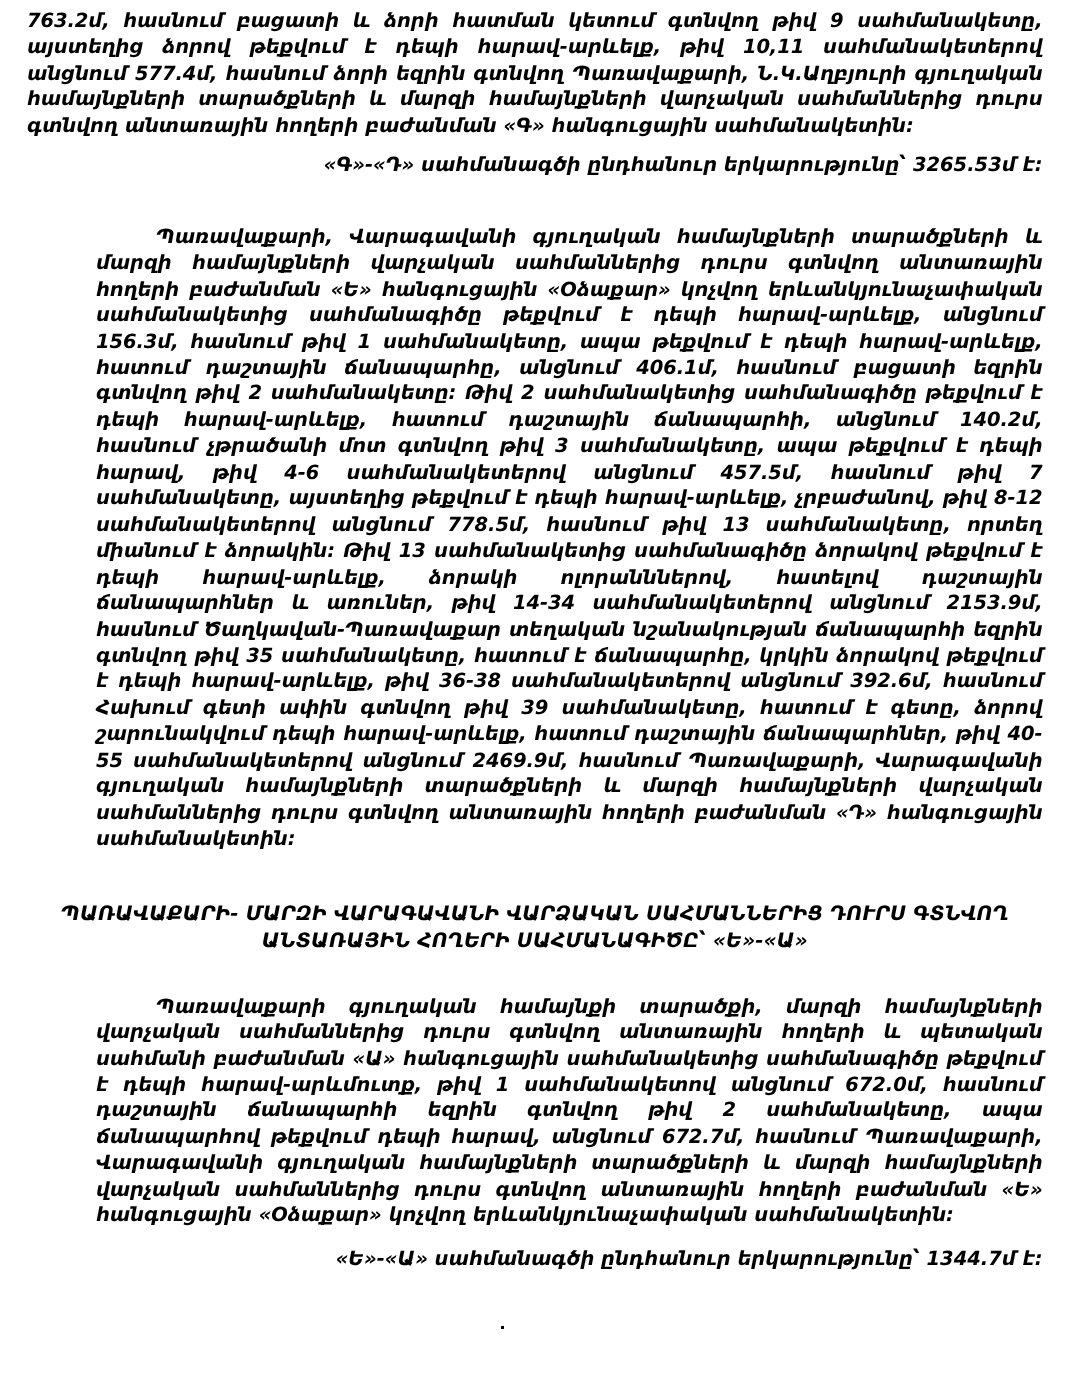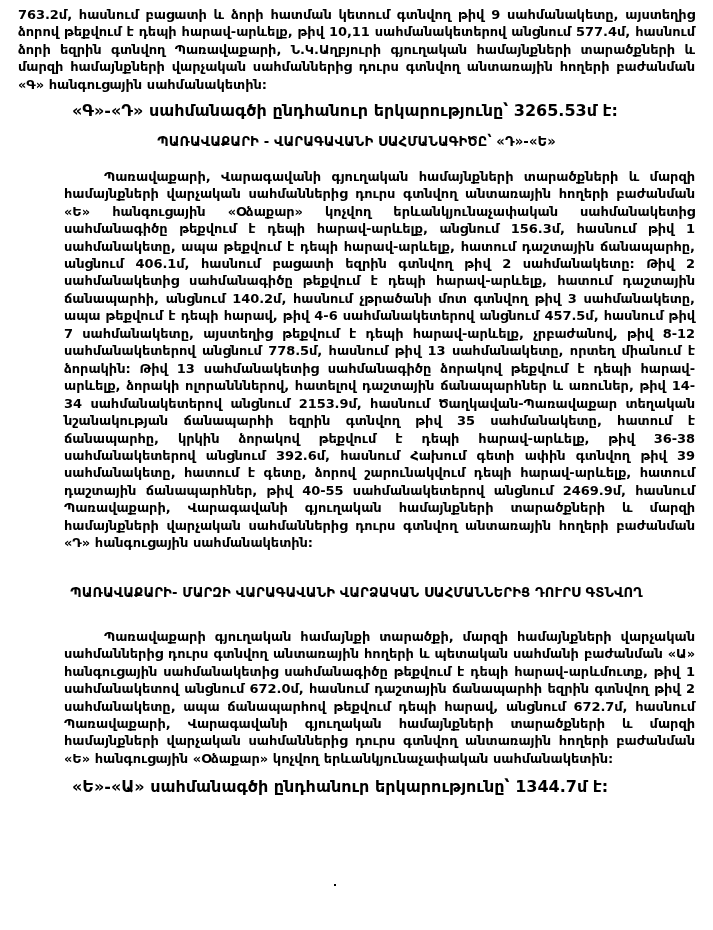--- a/index.html
+++ b/index.html
@@ -14,45 +14,46 @@
     font-family: "DejaVu Sans", "Liberation Sans", sans-serif;
     color: #000000;
     overflow: hidden;
   }
   .page {
     width: 713px;
     height: 822px;
     box-sizing: border-box;
     padding: 6px 18px 0 18px;
     position: relative;
+    font-style: italic;
   }
   .para {
     text-align: justify;
     text-justify: inter-word;
     font-size: 13.0px;
     line-height: 17.45px;
     letter-spacing: -0.05px;
     word-spacing: 0.2px;
     margin: 0;
     font-weight: 600;
   }
   .para.indent {
     text-indent: 40px;
     margin-left: 46px;
   }
   .para.nofirst {
     text-indent: 0;
   }
   .result-line {
-    font-size: 16px;
+    font-size: 13.0px;
     line-height: 17.45px;
     font-weight: 600;
     margin: 0;
     padding-left: 54px;
-    text-align: left;
+    text-align: right;
     white-space: nowrap;
   }
   .heading {
     text-align: center;
     font-size: 13.2px;
     line-height: 18px;
     font-weight: 700;
     margin: 0;
     letter-spacing: 0.1px;
   }
@@ -77,32 +78,32 @@
 <div class="page">
 
   <p class="para nofirst">763.2մ, հասնում բացատի և ձորի հատման կետում գտնվող թիվ 9 սահմանակետը, այստեղից ձորով թեքվում է դեպի հարավ-արևելք, թիվ 10,11 սահմանակետերով անցնում 577.4մ, հասնում ձորի եզրին գտնվող  Պառավաքարի, Ն.Կ.Աղբյուրի գյուղական համայնքների տարածքների և մարզի համայնքների վարչական սահմաններից դուրս գտնվող անտառային հողերի բաժանման «Գ» հանգուցային սահմանակետին:</p>
 
   <div class="sp-1"></div>
 
   <p class="result-line">«Գ»-«Դ» սահմանագծի ընդհանուր երկարությունը՝  3265.53մ է:</p>
 
   <div class="sp-2"></div>
 
-  <h2 class="heading">ՊԱՌԱՎԱՔԱՐԻ - ՎԱՐԱԳԱՎԱՆԻ  ՍԱՀՄԱՆԱԳԻԾԸ՝ «Դ»-«Ե»</h2>
 
   <div class="sp-3"></div>
 
   <p class="para indent">Պառավաքարի,  Վարագավանի գյուղական համայնքների տարածքների և մարզի համայնքների վարչական սահմաններից դուրս գտնվող  անտառային հողերի բաժանման «Ե»  հանգուցային «Օձաքար» կոչվող երևանկյունաչափական  սահմանակետից սահմանագիծը թեքվում է դեպի հարավ-արևելք, անցնում 156.3մ, հասնում թիվ 1 սահմանակետը, ապա թեքվում է դեպի հարավ-արևելք, հատում դաշտային ճանապարհը, անցնում 406.1մ, հասնում բացատի եզրին գտնվող թիվ 2 սահմանակետը: Թիվ 2 սահմանակետից սահմանագիծը թեքվում է դեպի հարավ-արևելք, հատում դաշտային ճանապարհի, անցնում 140.2մ, հասնում չթրածանի մոտ գտնվող թիվ 3 սահմանակետը, ապա թեքվում է դեպի հարավ, թիվ 4-6 սահմանակետերով անցնում 457.5մ, հասնում թիվ 7 սահմանակետը, այստեղից թեքվում է դեպի հարավ-արևելք, չրբաժանով, թիվ 8-12 սահմանակետերով անցնում 778.5մ, հասնում թիվ 13 սահմանակետը, որտեղ միանում է ձորակին: Թիվ 13 սահմանակետից սահմանագիծը ձորակով թեքվում է դեպի հարավ-արևելք, ձորակի ոլորանններով, հատելով դաշտային ճանապարհներ և առուներ, թիվ 14-34 սահմանակետերով անցնում 2153.9մ, հասնում Ծաղկավան-Պառավաքար տեղական նշանակության ճանապարհի եզրին գտնվող  թիվ 35 սահմանակետը, հատում է ճանապարհը, կրկին ձորակով  թեքվում է դեպի հարավ-արևելք, թիվ 36-38 սահմանակետերով անցնում 392.6մ, հասնում Հախում գետի ափին գտնվող թիվ 39 սահմանակետը, հատում է գետը, ձորով շարունակվում դեպի հարավ-արևելք, հատում դաշտային ճանապարհներ, թիվ 40-55 սահմանակետերով անցնում 2469.9մ, հասնում Պառավաքարի, Վարագավանի գյուղական համայնքների տարածքների և  մարզի համայնքների վարչական սահմաններից դուրս գտնվող անտառային հողերի բաժանման «Դ» հանգուցային սահմանակետին:</p>
 
   <div class="sp-6"></div>
 
 
   <div class="sp-4"></div>
 
   <h2 class="heading">ՊԱՌԱՎԱՔԱՐԻ- ՄԱՐԶԻ ՎԱՐԱԳԱՎԱՆԻ ՎԱՐՁԱԿԱՆ ՍԱՀՄԱՆՆԵՐԻՑ ԴՈՒՐՍ ԳՏՆՎՈՂ</h2>
+  <h2 class="heading">ԱՆՏԱՌԱՅԻՆ ՀՈՂԵՐԻ  ՍԱՀՄԱՆԱԳԻԾԸ՝ «Ե»-«Ա»</h2>
 
   <div class="sp-5"></div>
 
   <p class="para indent">Պառավաքարի գյուղական համայնքի տարածքի, մարզի համայնքների վարչական սահմաններից դուրս գտնվող անտառային հողերի և պետական սահմանի բաժանման «Ա»  հանգուցային սահմանակետից սահմանագիծը թեքվում է դեպի հարավ-արևմուտք, թիվ 1 սահմանակետով անցնում 672.0մ, հասնում դաշտային ճանապարհի եզրին գտնվող թիվ 2 սահմանակետը, ապա ճանապարհով թեքվում դեպի հարավ, անցնում 672.7մ, հասնում Պառավաքարի, Վարագավանի գյուղական համայնքների տարածքների և մարզի համայնքների վարչական սահմաններից դուրս գտնվող  անտառային հողերի բաժանման «Ե» հանգուցային «Օձաքար» կոչվող երևանկյունաչափական սահմանակետին:</p>
 
   <div class="sp-6"></div>
 
   <p class="result-line">«Ե»-«Ա» սահմանագծի ընդհանուր երկարությունը՝ 1344.7մ է:</p>
 
   <span class="stray-dot"></span>

